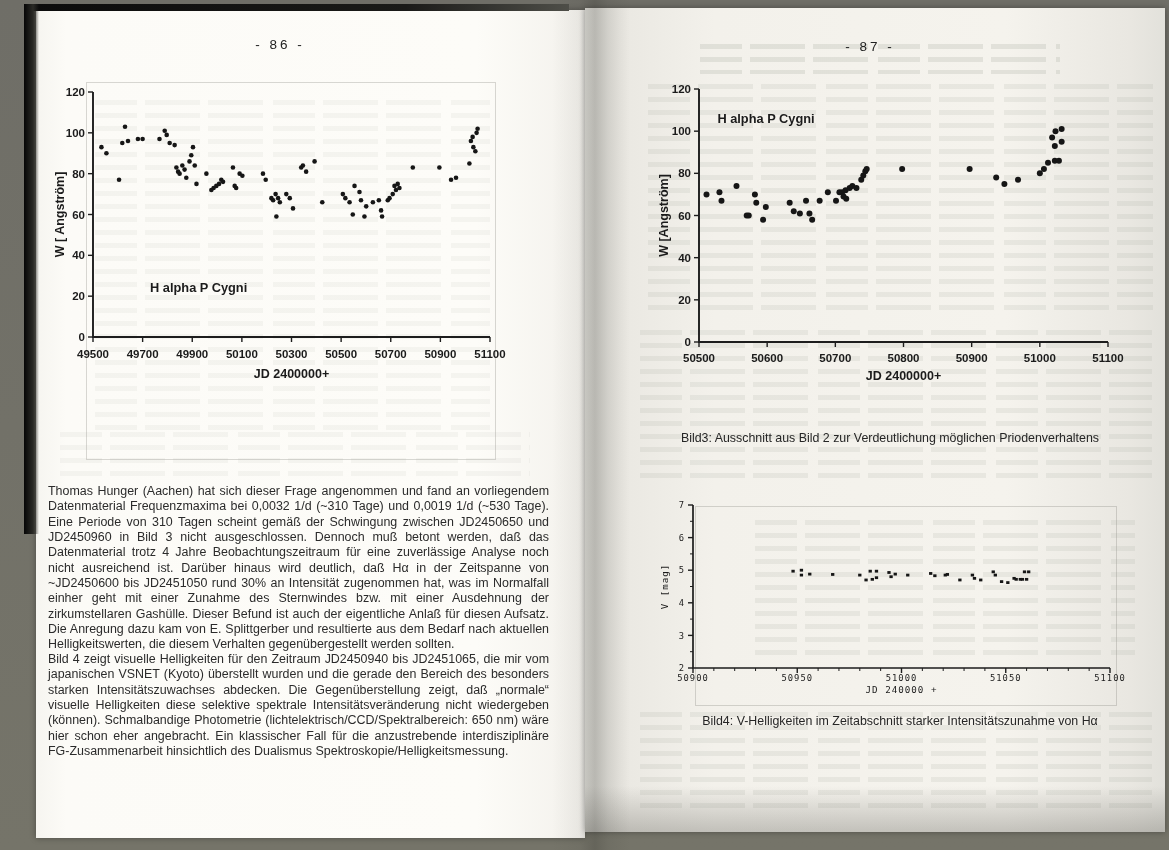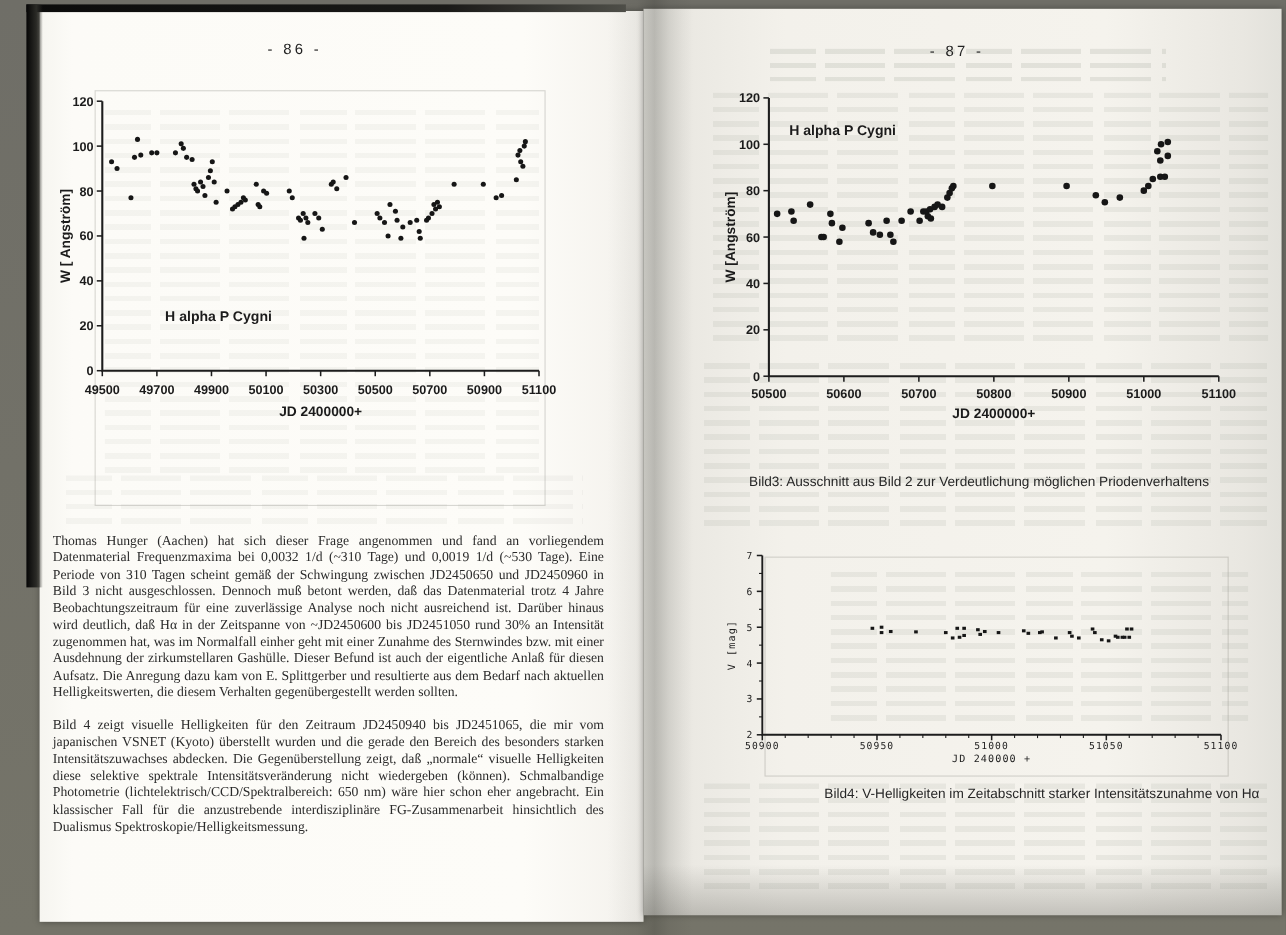--- a/index.html
+++ b/index.html
@@ -15,21 +15,21 @@
         background:linear-gradient(90deg,#0b0b0b 0,#1a1a18 70%,#4e4e48 100%);z-index:6;}
   .edge-left{position:absolute;left:24px;top:4px;width:15px;height:530px;
         background:linear-gradient(90deg,#060606 0,#2a2a26 60%,rgba(60,60,55,0) 100%);z-index:6;}
   .spine{position:absolute;left:552px;top:0;width:78px;height:850px;z-index:5;pointer-events:none;
         background:linear-gradient(90deg,rgba(50,50,45,0) 0,rgba(50,50,45,.06) 35%,rgba(45,45,40,.22) 55%,rgba(70,70,64,.12) 72%,rgba(50,50,45,0) 100%);}
   .bottom-shade{position:absolute;left:585px;top:786px;width:580px;height:46px;z-index:4;pointer-events:none;
         background:linear-gradient(180deg,rgba(80,79,72,0) 0,rgba(80,79,72,.30) 100%);}
   .header-num{position:absolute;text-align:center;font-size:13.5px;letter-spacing:3px;color:#222;z-index:3;}
   .caption{position:absolute;text-align:center;font-size:12.4px;color:#262626;z-index:3;}
   .bodytext{position:absolute;width:501px;font-size:12.45px;line-height:15.35px;
-        text-align:justify;color:#2b2b2b;z-index:3;font-family:Liberation Serif, serif;}
+        text-align:justify;color:#2b2b2b;z-index:3;}
   .figure-box{position:absolute;border:1px solid rgba(120,120,110,.28);z-index:1;}
   svg.chart{position:absolute;z-index:3;overflow:visible;}
   svg.chart text{font-family:"Liberation Sans",sans-serif;fill:#1b1b1b;}
   svg.chart.mono text{font-family:"DejaVu Sans Mono",monospace;fill:#1b1b1b;}
   .bleed{position:absolute;z-index:2;pointer-events:none;filter:blur(.7px);
         background-image:repeating-linear-gradient(180deg,rgba(152,158,146,.55) 0 5px,rgba(152,158,146,0) 5px 13px);
         -webkit-mask-image:repeating-linear-gradient(90deg,#000 0 42px,transparent 42px 50px,#000 50px 105px,transparent 105px 113px,#000 113px 168px,transparent 168px 178px);
         mask-image:repeating-linear-gradient(90deg,#000 0 42px,transparent 42px 50px,#000 50px 105px,transparent 105px 113px,#000 113px 168px,transparent 168px 178px);}
   .b35{opacity:.38;} .b25{opacity:.26;} .b15{opacity:.15;}
 </style>
@@ -50,21 +50,21 @@
   <div class="bleed b25" style="left:648px;top:84px;width:505px;height:230px;"></div>
   <div class="bleed b25" style="left:640px;top:330px;width:512px;height:150px;"></div>
   <div class="bleed b25" style="left:755px;top:520px;width:380px;height:140px;"></div>
   <div class="bleed b25" style="left:640px;top:712px;width:512px;height:100px;"></div>
   <div class="bleed b15" style="left:95px;top:100px;width:395px;height:330px;"></div>
   <div class="bleed b15" style="left:60px;top:432px;width:470px;height:48px;"></div>
 
   <div class="figure-box" style="left:86px;top:82px;width:408px;height:376px;"></div>
   <div class="figure-box" style="left:695px;top:506px;width:420px;height:198px;"></div>
 
-  <div class="header-num" style="left:48px;top:37px;width:440px;">- 86 -</div>
+  <div class="header-num" style="left:60px;top:37px;width:440px;">- 86 -</div>
 
   <svg class="chart" width="470" height="312" style="left:48px;top:78px;">
       <path d="M45 14 L45 259 L442 259" fill="none" stroke="#1d1d1d" stroke-width="1.9"></path>
       <line x1="45" y1="259" x2="45" y2="264" stroke="#1d1d1d" stroke-width="1.4"></line>
       <text x="45" y="280" text-anchor="middle" font-size="11.5" font-weight="600">49500</text>
       <line x1="94.625" y1="259" x2="94.625" y2="264" stroke="#1d1d1d" stroke-width="1.4"></line>
       <text x="94.625" y="280" text-anchor="middle" font-size="11.5" font-weight="600">49700</text>
       <line x1="144.25" y1="259" x2="144.25" y2="264" stroke="#1d1d1d" stroke-width="1.4"></line>
       <text x="144.25" y="280" text-anchor="middle" font-size="11.5" font-weight="600">49900</text>
       <line x1="193.875" y1="259" x2="193.875" y2="264" stroke="#1d1d1d" stroke-width="1.4"></line>
@@ -347,15 +347,15 @@
       <rect x="351.185" y="85.18799999999999" width="3.3" height="2.8" fill="#161616"></rect>
       <rect x="357.44000000000005" y="80.94999999999999" width="3.3" height="2.8" fill="#161616"></rect>
       <rect x="359.52500000000003" y="81.92800000000001" width="3.3" height="2.8" fill="#161616"></rect>
       <rect x="363.69500000000005" y="81.92800000000001" width="3.3" height="2.8" fill="#161616"></rect>
       <rect x="365.78000000000003" y="81.92800000000001" width="3.3" height="2.8" fill="#161616"></rect>
       <rect x="369.95000000000005" y="81.92800000000001" width="3.3" height="2.8" fill="#161616"></rect>
       <rect x="367.86500000000007" y="74.42999999999998" width="3.3" height="2.8" fill="#161616"></rect>
       <rect x="372.035" y="74.42999999999998" width="3.3" height="2.8" fill="#161616"></rect>
     </svg>
 
-  <div class="caption" style="left:655px;top:714px;width:490px;text-align:right;">Bild4: V-Helligkeiten im Zeitabschnitt starker Intensitätszunahme von Hα</div>
+  <div class="caption" style="left:655px;top:714px;width:490px;">Bild4: V-Helligkeiten im Zeitabschnitt starker Intensitätszunahme von Hα</div>
 
 </div>
 
 </body></html>

